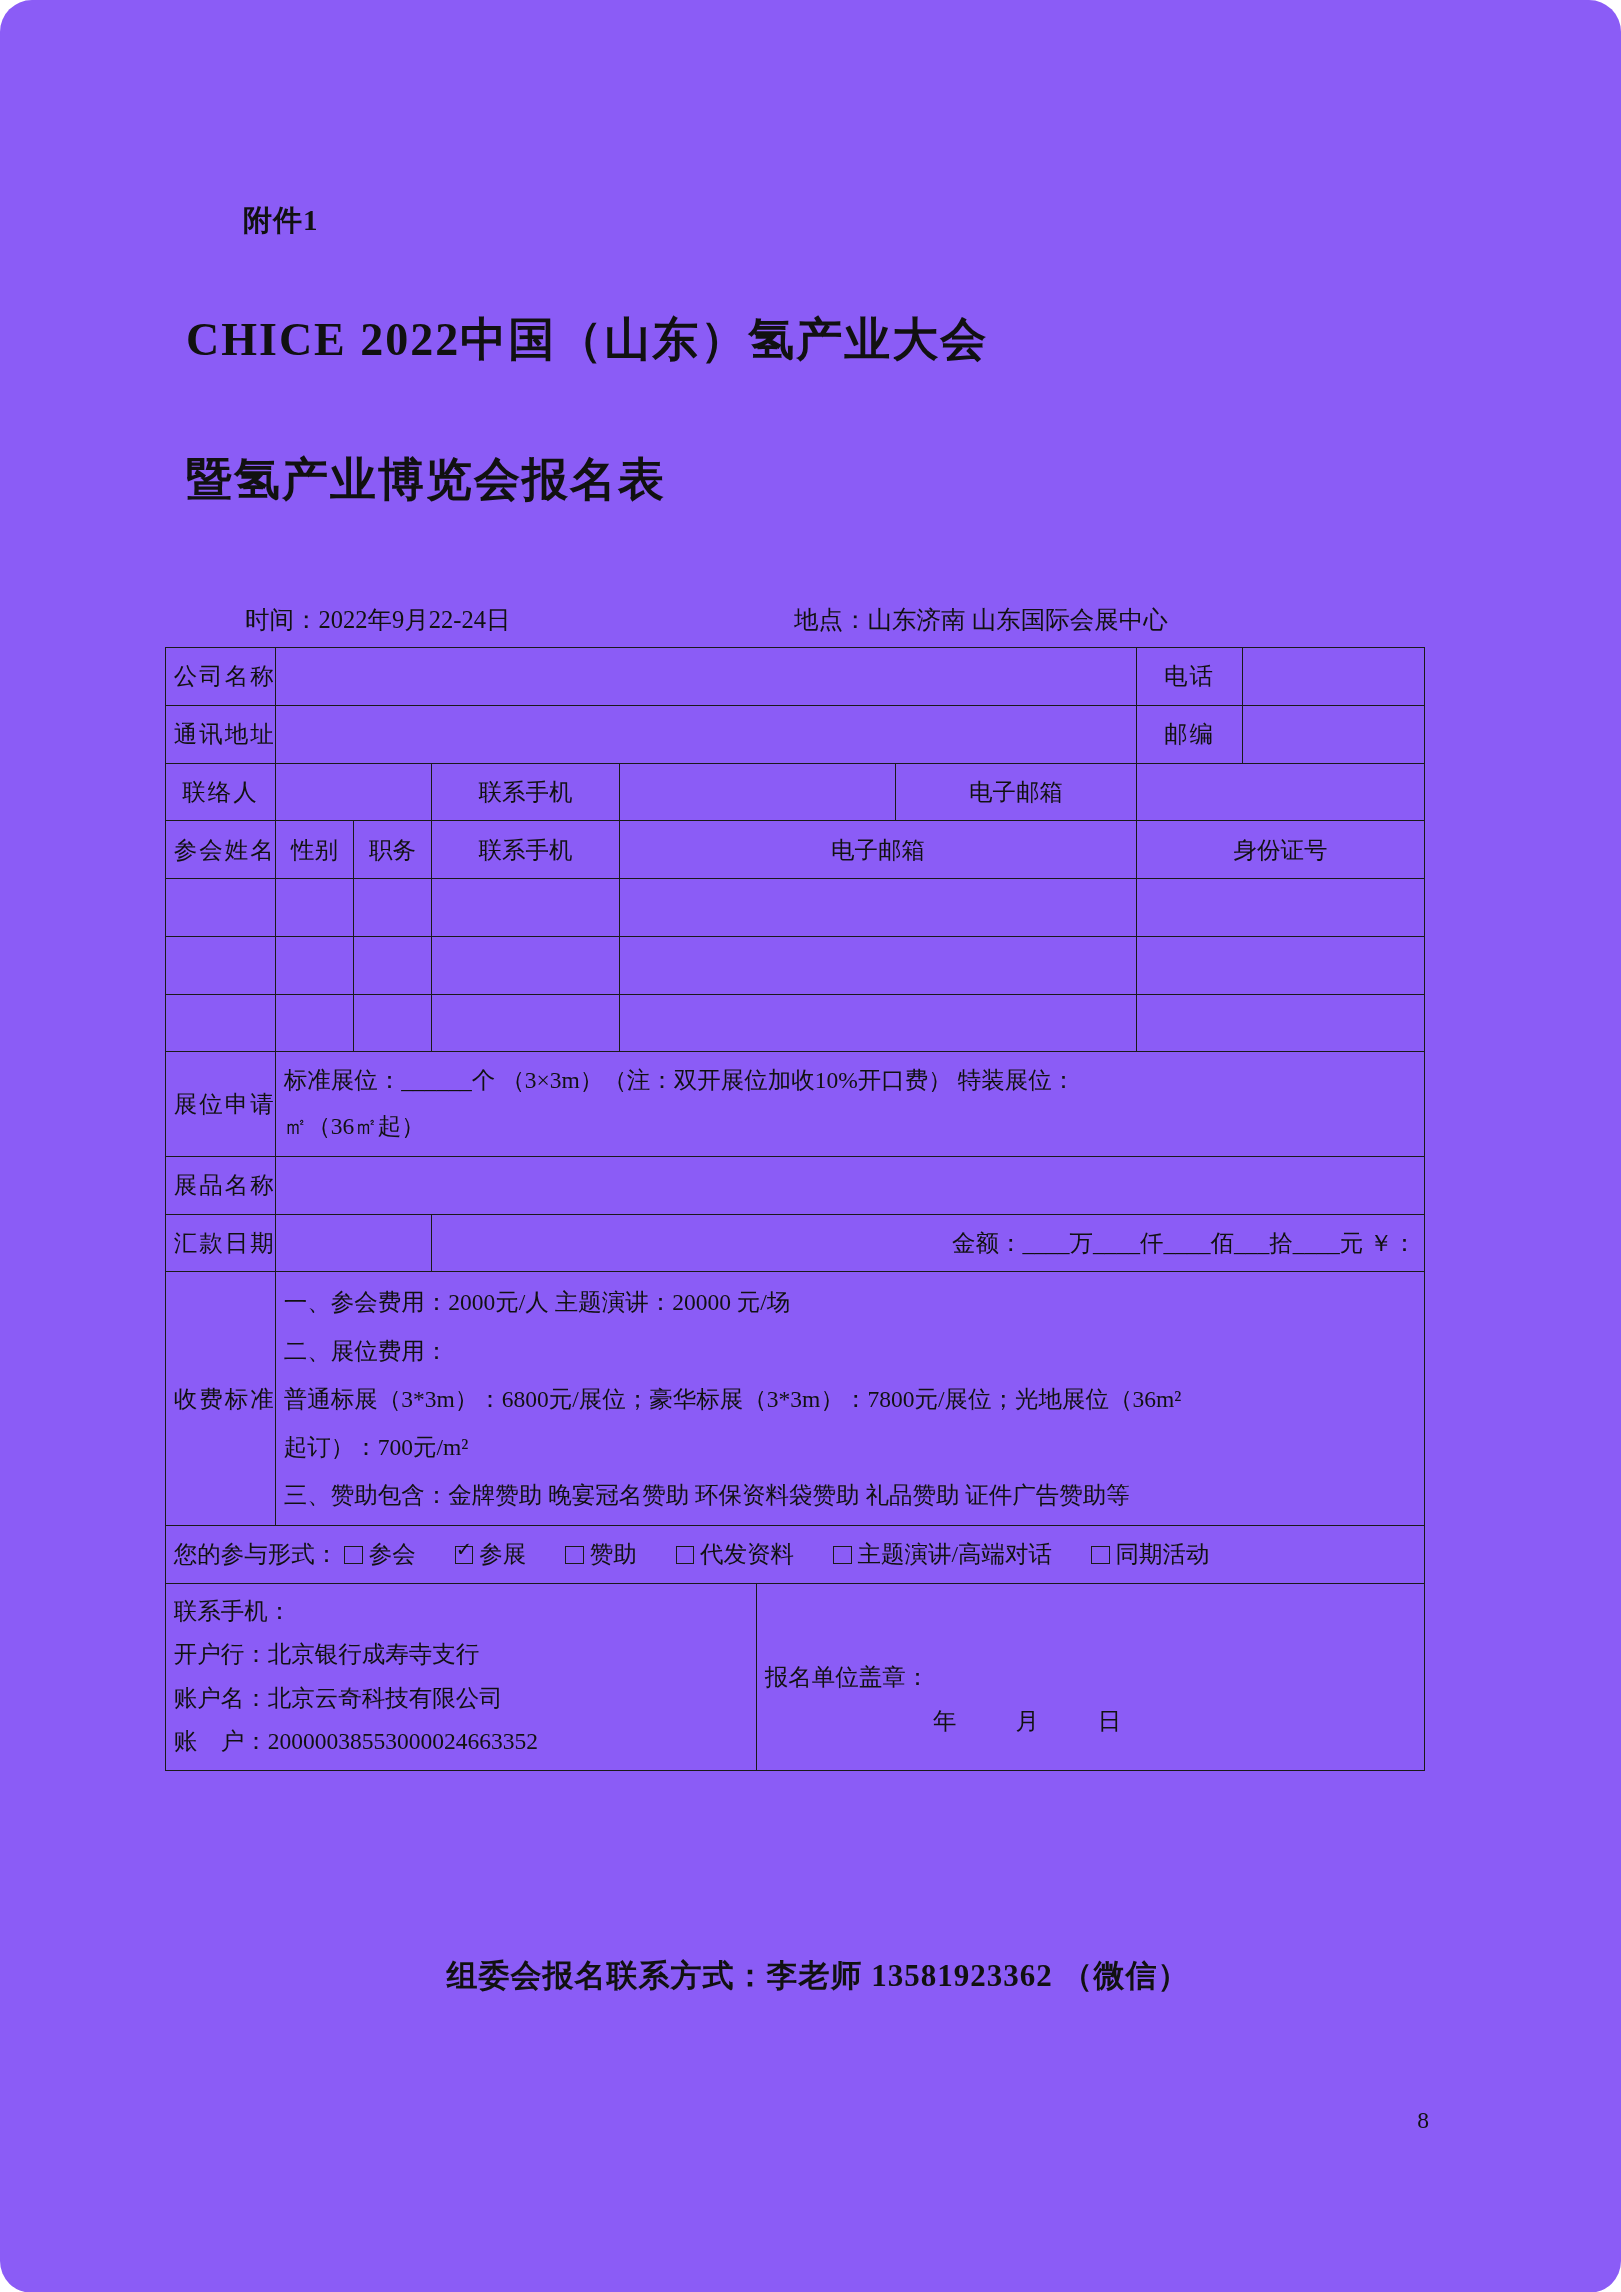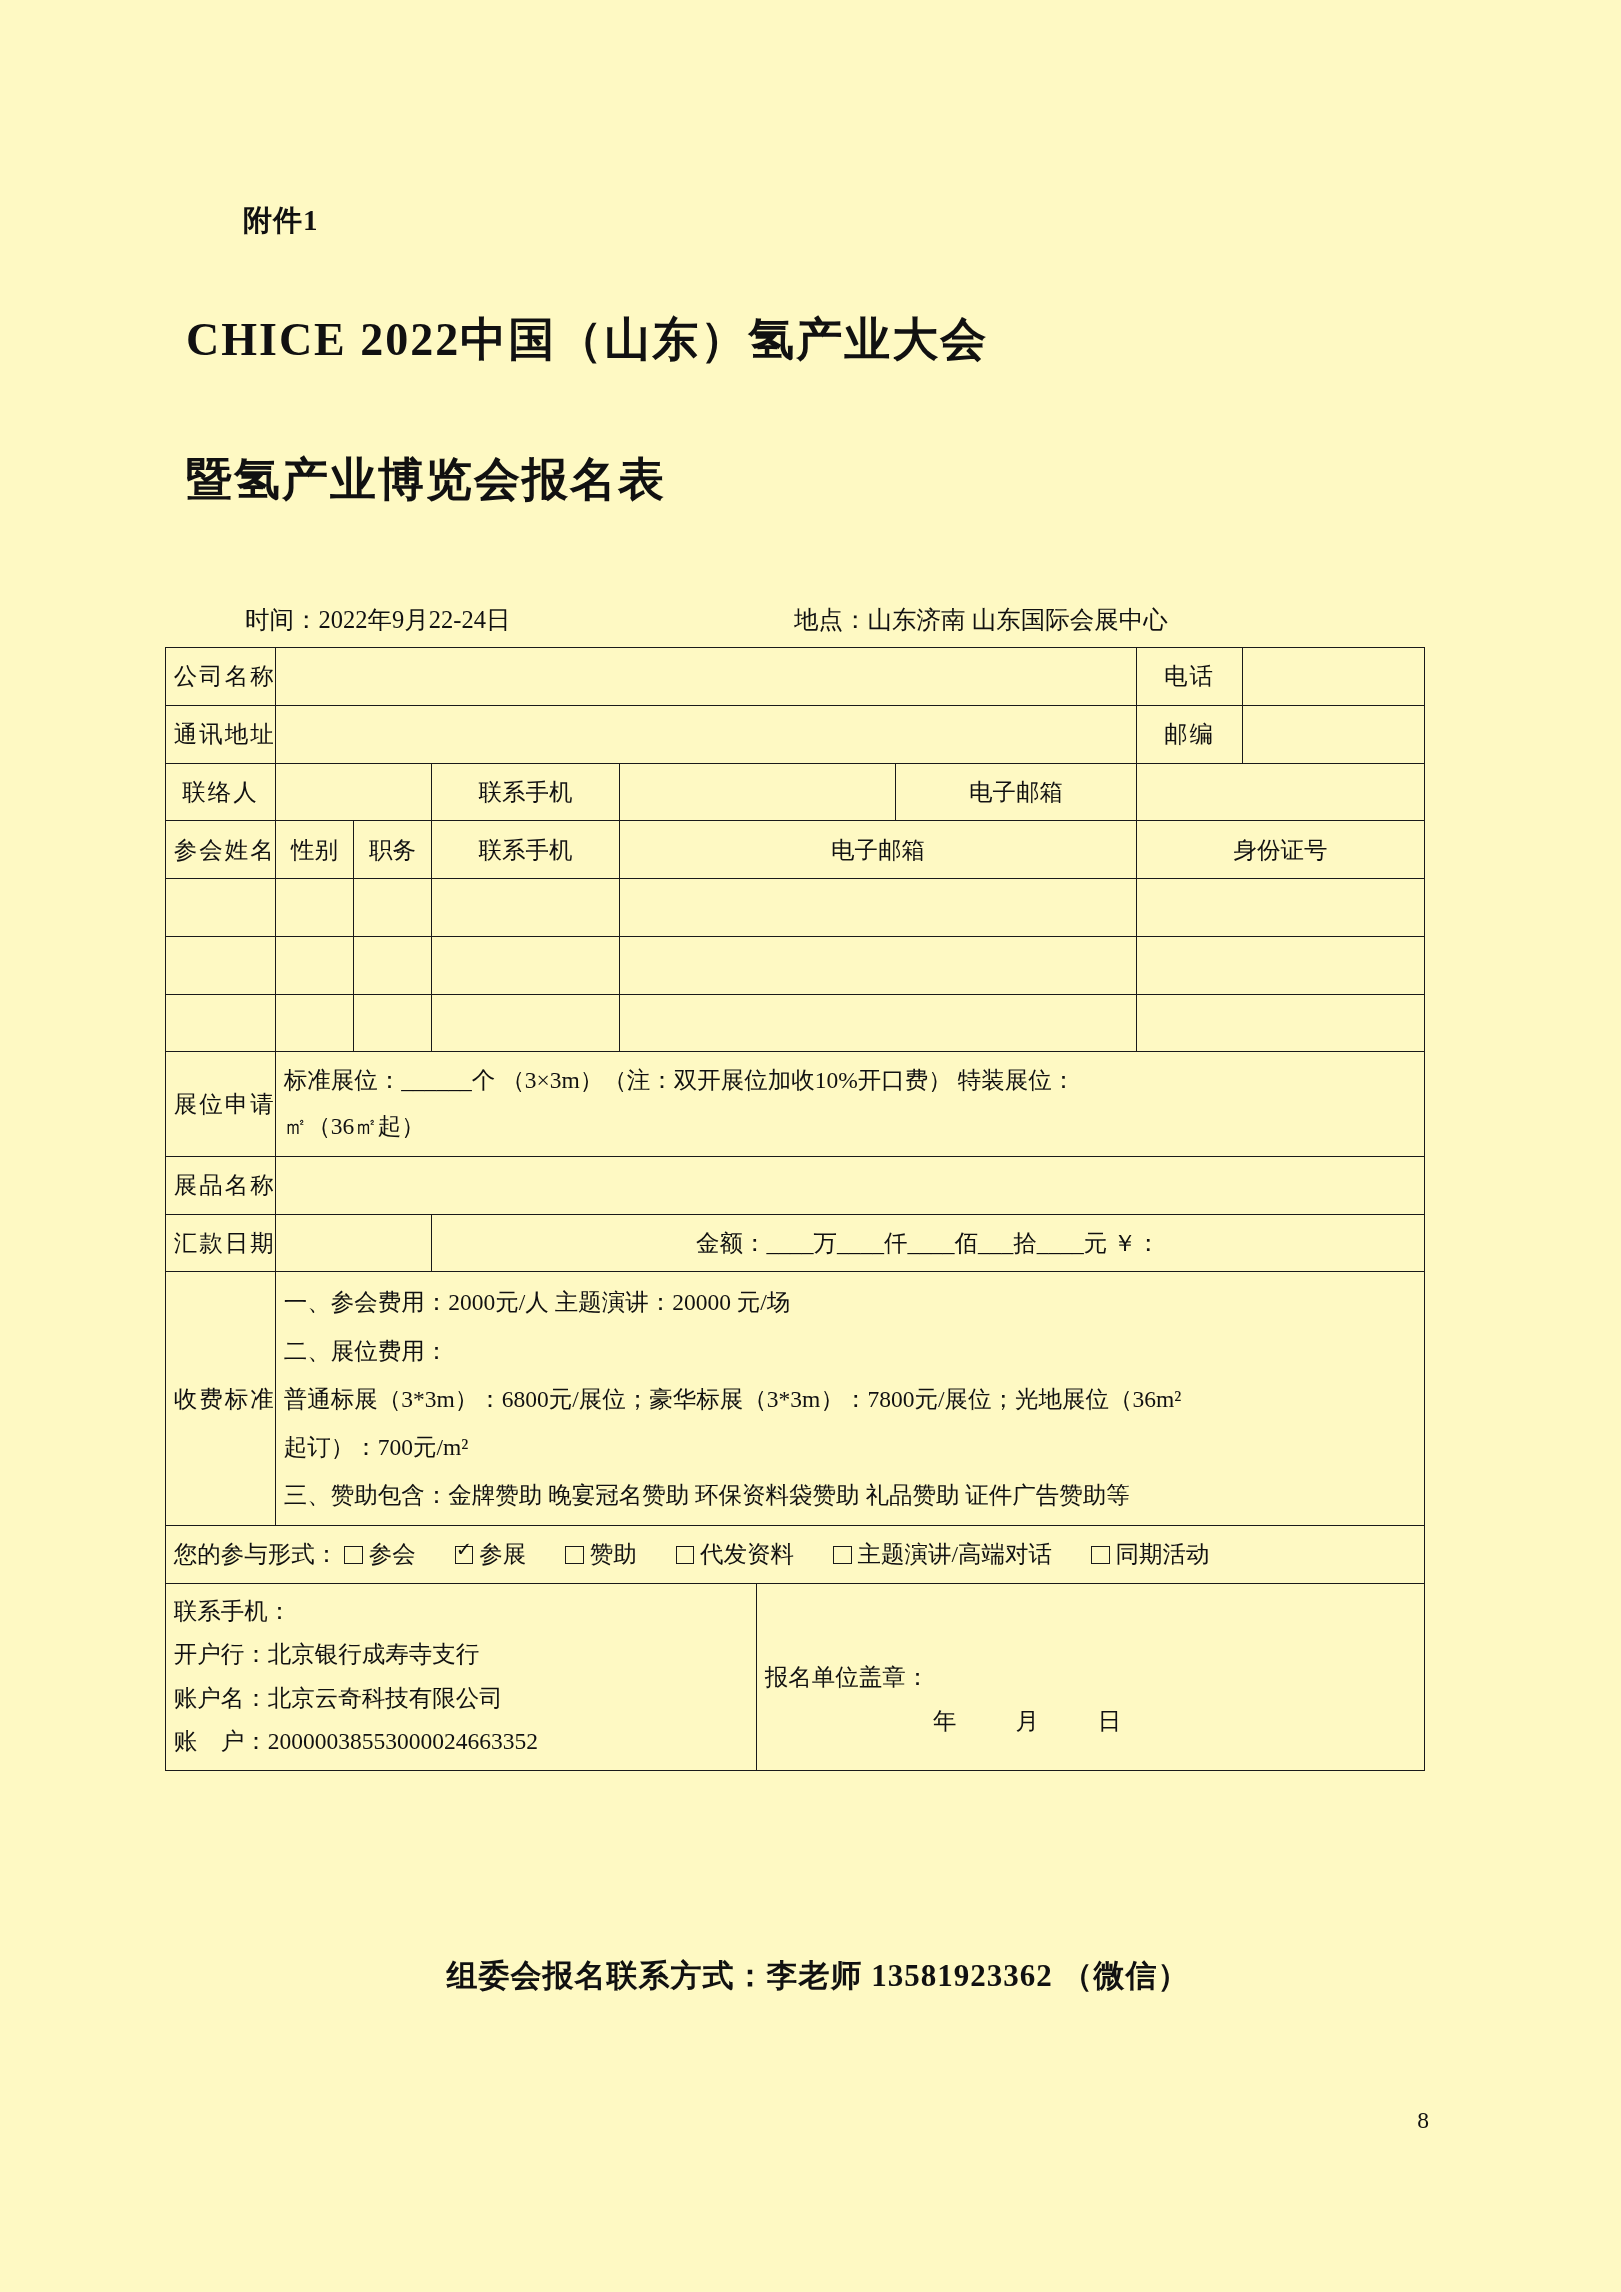--- a/index.html
+++ b/index.html
@@ -13,21 +13,22 @@
     font-family: "Liberation Serif", serif;
     color: #111111;
     position: relative;
     overflow: hidden;
   }
   .page {
     position: absolute;
     left: 0; top: 0;
     width: 1621px;
     height: 2293px;
-    background: #fef9c3;
+    background: #8b5cf6;
+    border-radius: 32px;
   }
   .attachment-label {
     position: absolute;
     left: 243px;
     top: 201px;
     font-size: 29px;
     font-family: "Liberation Serif", serif;
     font-weight: bold;
     letter-spacing: 1px;
   }
@@ -69,21 +70,21 @@
   }
   table.form td {
     border: 1.6px solid #1a1a1a;
     font-size: 23.5px;
     padding: 5.9px 7.8px;
     vertical-align: middle;
     height: 45px;
     font-family: "Liberation Serif", serif;
   }
   .c { text-align: center; }
-  .l { text-align: center; }
+  .l { text-align: right; }
   .lbl { text-align: center; letter-spacing: 2px; white-space: nowrap; }
   .blank-row td { height: 43px; }
 
   .fee-cell {
     padding: 9.8px 11.8px;
     line-height: 2.05;
     font-size: 23.5px;
   }
   .fee-cell div { white-space: nowrap; }
 

